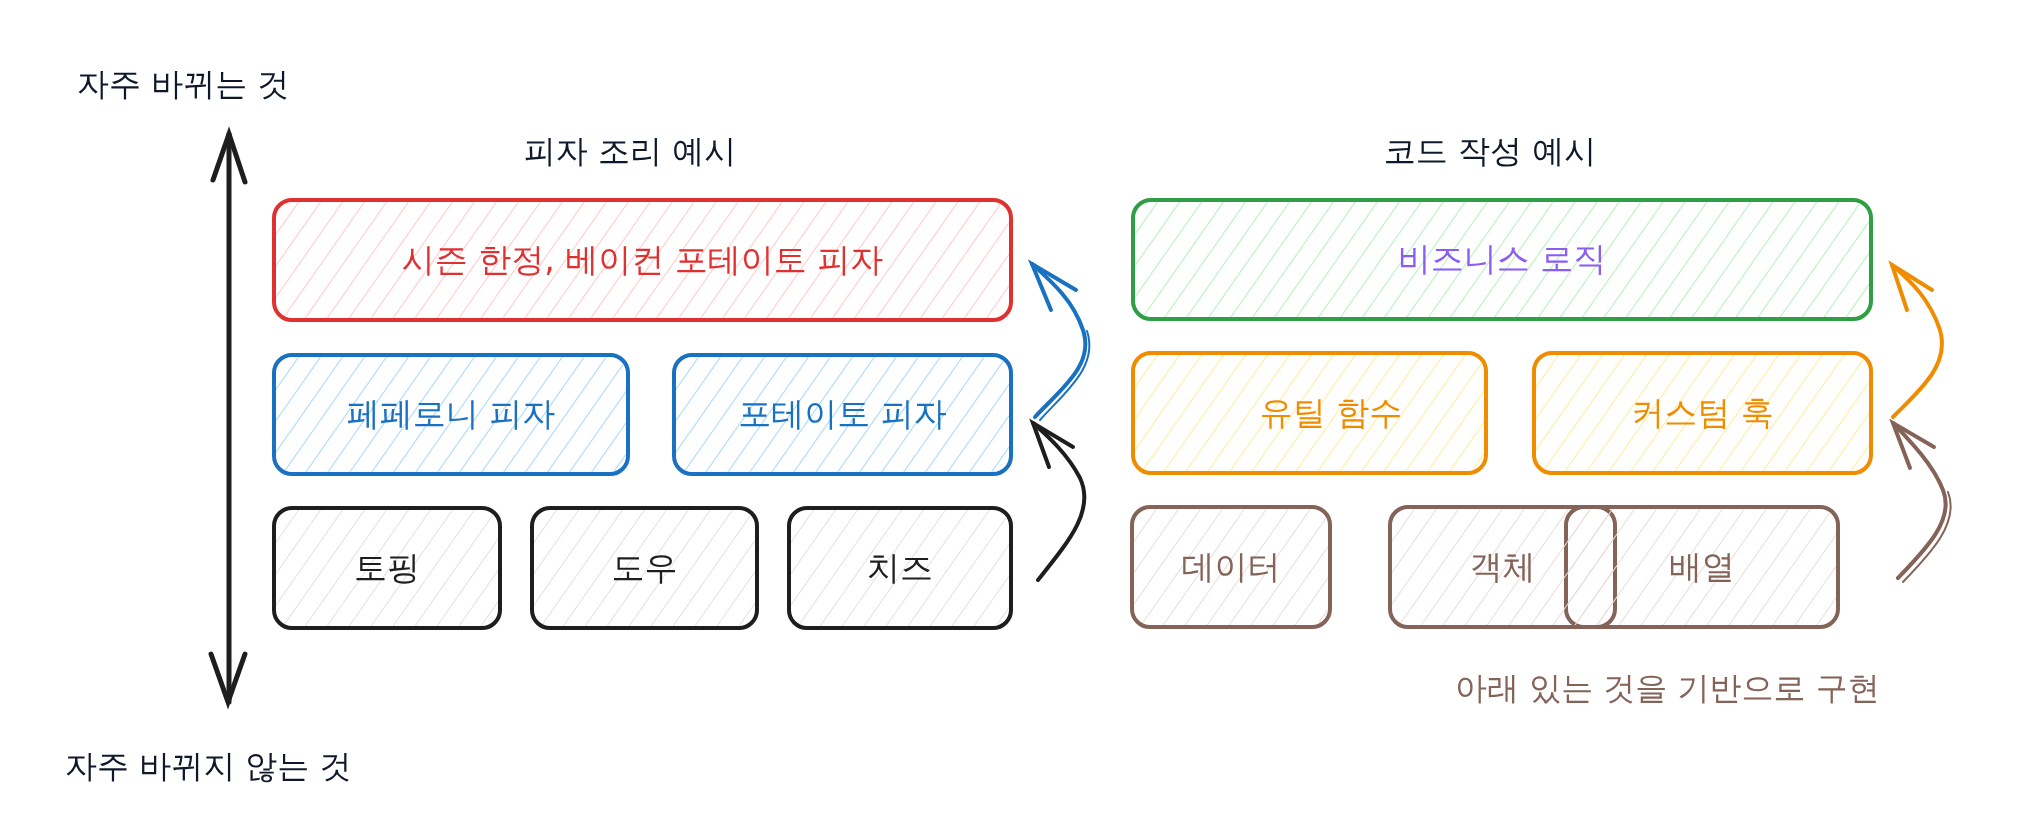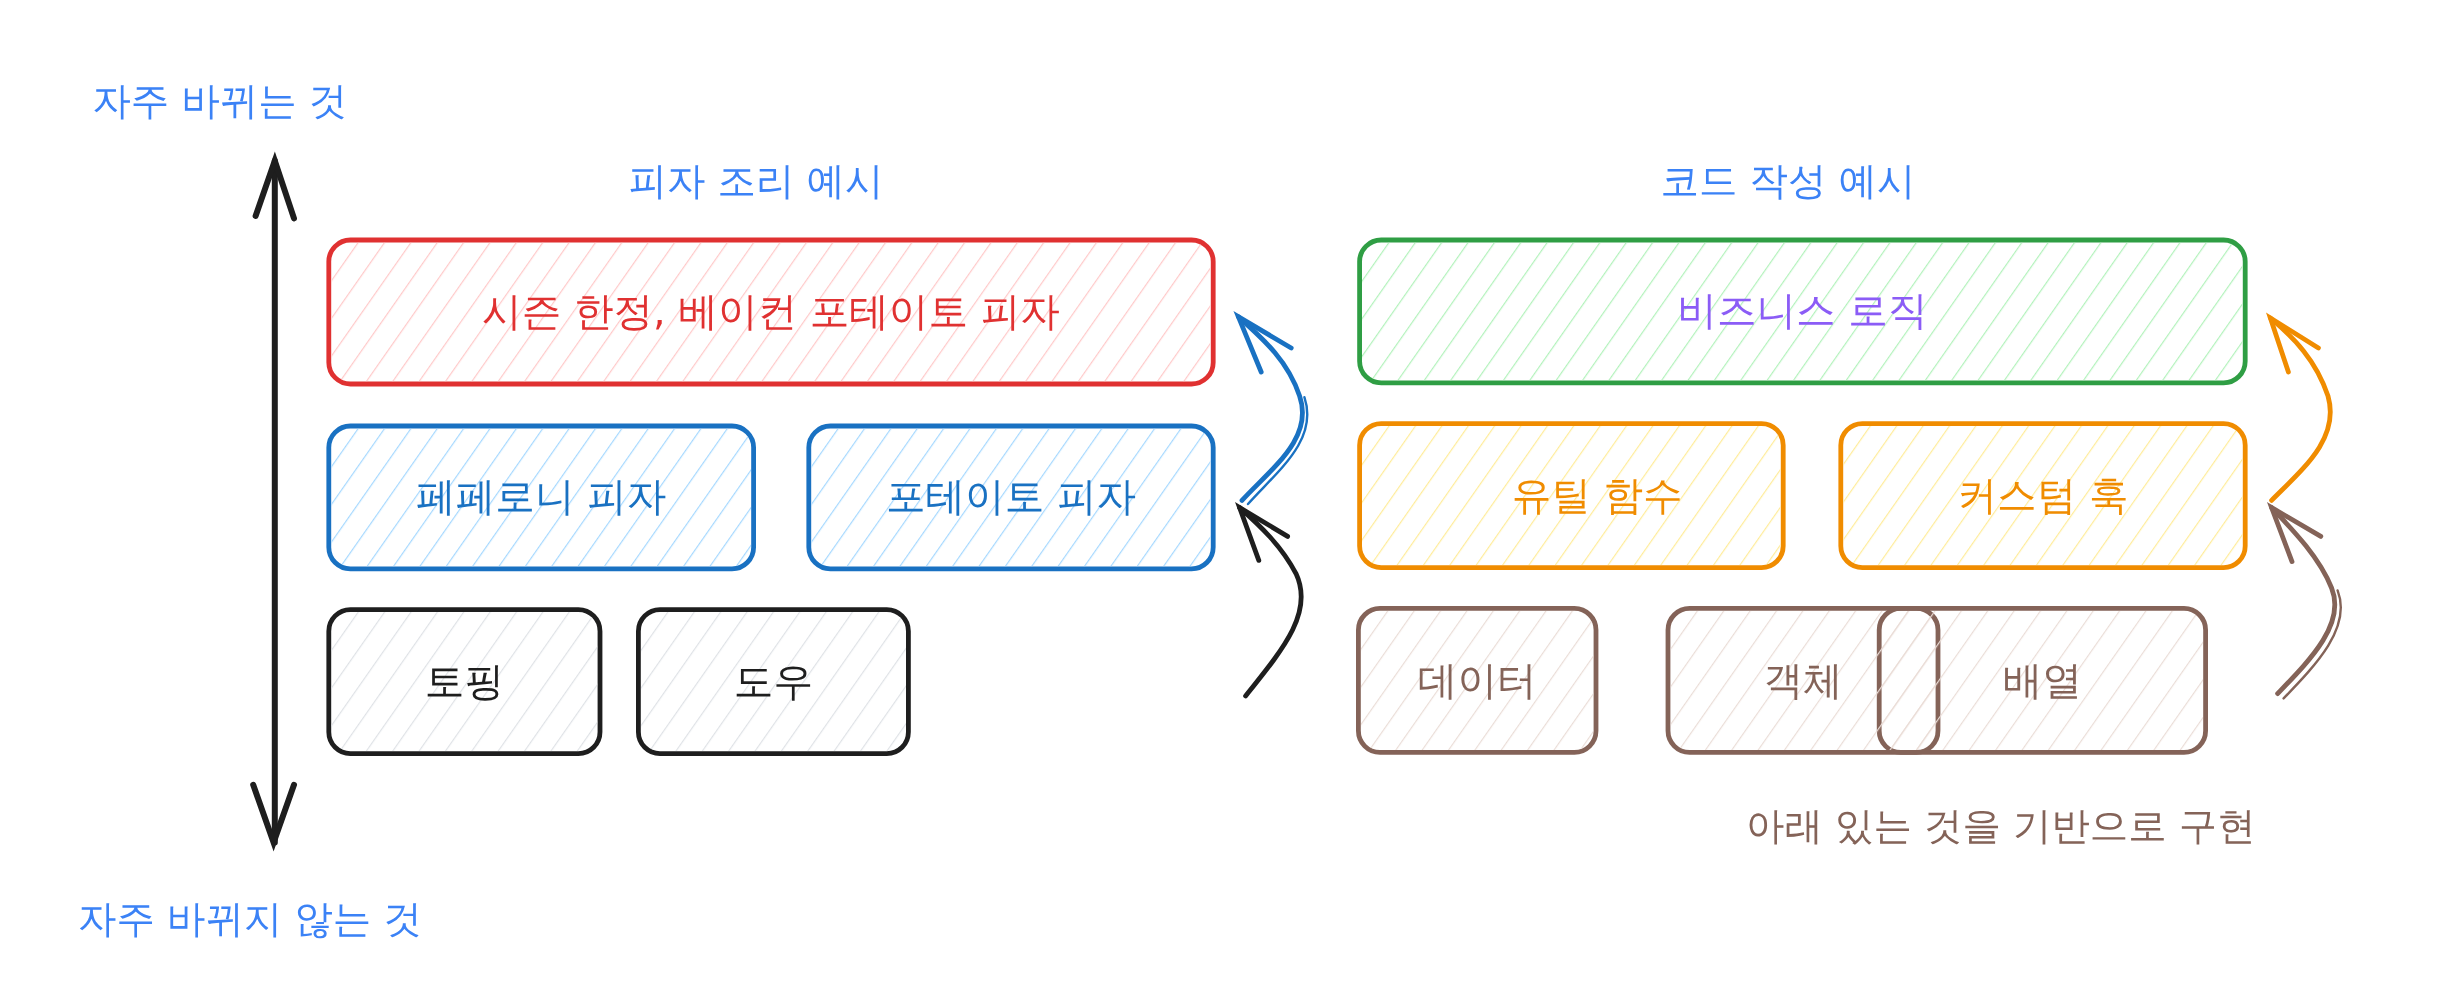--- a/index.html
+++ b/index.html
@@ -1,20 +1,20 @@
 <!DOCTYPE html>
 <html><head>
 <meta charset="utf-8">
 <style>
   html, body { margin: 0; padding: 0; background: #ffffff; }
   body { width: 2039px; height: 832px; position: relative; overflow: hidden;
          font-family: "DejaVu Sans", "Liberation Sans", sans-serif; }
   .canvas { position: absolute; left: 0; top: 0; width: 2039px; height: 832px; }
   svg.layer { position: absolute; left: 0; top: 0; }
-  .label { position: absolute; white-space: nowrap; line-height: 1; color: #3b82f6; }
+  .label { position: absolute; white-space: nowrap; line-height: 1; color: #0f172a; }
   .axis-label { font-size: 32px; }
   .section-title { font-size: 32px; transform: translateX(-50%); }
   .caption { font-size: 32px; }
   .box { position: absolute; box-sizing: border-box; border-radius: 20px; border-width: 4px; border-style: solid;
          display: flex; align-items: center; justify-content: center; overflow: hidden; }
   .box .txt { position: relative; font-size: 33px; z-index: 2; white-space: nowrap; }
   .box .hatch { position: absolute; inset: 0; z-index: 1; }
 </style>
 </head>
 <body>
@@ -102,20 +102,26 @@
         <rect width="100%" height="100%" fill="url(#h-black)"></rect>
       </svg>
     <span class="txt" style="color:#1e1e1e;">토핑</span>
   </div>
   <div class="box" style="left:530px; top:506px; width:229px; height:124px; border-color:#1e1e1e;">
     <svg class="hatch" width="100%" height="100%">
         <rect width="100%" height="100%" fill="url(#h-black)"></rect>
       </svg>
     <span class="txt" style="color:#1e1e1e;">도우</span>
   </div>
+  <div class="box" style="left:787px; top:506px; width:226px; height:124px; border-color:#1e1e1e;">
+    <svg class="hatch" width="100%" height="100%">
+        <rect width="100%" height="100%" fill="url(#h-black)"></rect>
+      </svg>
+    <span class="txt" style="color:#1e1e1e;">치즈</span>
+  </div>
 
   <div class="label section-title" style="left:1490px; top:135px;">코드 작성 예시</div>
 
   <div class="box" style="left:1131px; top:198px; width:742px; height:123px; border-color:#2f9e44;">
     <svg class="hatch" width="100%" height="100%">
         <rect width="100%" height="100%" fill="url(#h-green)"></rect>
       </svg>
     <span class="txt" style="color:#8b5cf6;">비즈니스 로직</span>
   </div>
 

